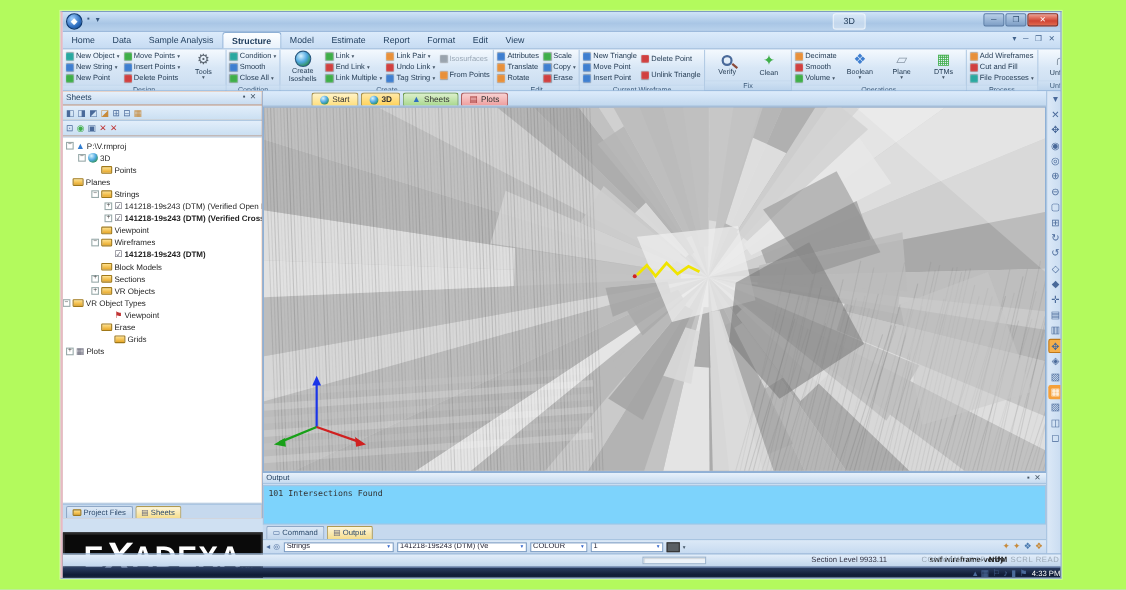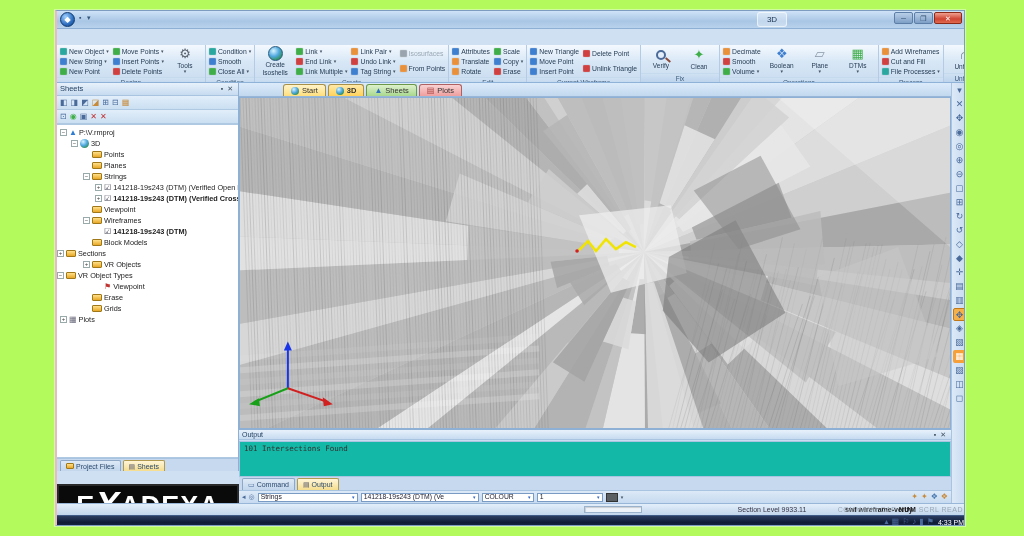--- a/index.html
+++ b/index.html
@@ -112,21 +112,21 @@
   background:radial-gradient(circle at 35% 30%,#d8f4ff,#4fa8e0 45%,#2f8f4f 80%,#14522a); }
 
 #viewport { position:absolute; left:0; top:14px; width:712px; height:332px; background:#c9c9c9; border:1px solid #8fb0d5; }
 #terrain { width:100%; height:100%; display:block; }
 
 
 #out-hdr { position:absolute; left:0; top:346px; width:100%; height:11px;
   background:linear-gradient(#e7f1fb,#c7dbf0); border-top:1px solid #8fb0d5; border-bottom:1px solid #a8c4e0;
   font-size:7px; line-height:10px; padding:0 3px; color:#1e3c5c; display:flex; }
 #out-hdr .sp { flex:1; }
-#out-body { position:absolute; left:0; top:358px; width:100%; height:36px; background:#14b8a6;
+#out-body { position:absolute; left:0; top:358px; width:100%; height:36px; background:#7dd3fc;
   border:1px solid #a8c4e0; font-family:"DejaVu Sans Mono",monospace; font-size:7.5px; color:#333;
   padding:2px 4px; }
 #out-tabs { position:absolute; left:0; top:394px; width:100%; height:13px; background:#c6d9ee;
   display:flex; gap:2px; padding:1px 3px 0; }
 
 
 #controlbar { position:absolute; left:0; top:407px; width:100%; height:13px;
   background:linear-gradient(#dce9f7,#c6daf0); border-top:1px solid #a8c4e0;
   display:flex; align-items:center; gap:3px; padding:0 3px; }
 .cbico { font-size:7px; color:#4a6a9a; }
@@ -169,20 +169,33 @@
     <span class="qat" style="left:22px;">▪</span>
     <span class="qat" style="left:30px;">▾</span>
     <div id="title-chip">3D</div>
     <div class="winbtns">
       <div class="wbtn">─</div>
       <div class="wbtn">❐</div>
       <div class="wbtn close">✕</div>
     </div>
   </div>
 
+  <div id="tabrow">
+    <div class="rtab">Home</div>
+    <div class="rtab">Data</div>
+    <div class="rtab">Sample Analysis</div>
+    <div class="rtab active">Structure</div>
+    <div class="rtab">Model</div>
+    <div class="rtab">Estimate</div>
+    <div class="rtab">Report</div>
+    <div class="rtab">Format</div>
+    <div class="rtab">Edit</div>
+    <div class="rtab">View</div>
+    <div id="mdibtns">▾ ─ ❐ ✕</div>
+  </div>
 
   <div id="ribbon">
 
     <div class="grp">
       <div class="grp-body">
         <div class="col">
           <div class="sbtn">
               <span class="sw c-teal"></span>
               <span>New Object</span>
               <span class="car">▾</span>
@@ -478,21 +491,21 @@
       <div class="trow" style="padding-left:14px">
         <span class="exp">−</span>
         <span class="ball-s"></span>
         <span class="tlbl">3D</span>
       </div>
       <div class="trow" style="padding-left:26px">
         <span class="exp none">+</span>
           <span class="folder"></span>
         <span class="tlbl">Points</span>
       </div>
-      <div class="trow" style="padding-left:26px">
+      <div class="trow" style="">
         <span class="exp none">+</span>
           <span class="folder"></span>
         <span class="tlbl">Planes</span>
       </div>
       <div class="trow" style="padding-left:26px">
         <span class="exp">−</span>
           <span class="folder"></span>
         <span class="tlbl">Strings</span>
       </div>
       <div class="trow" style="padding-left:38px">
@@ -518,21 +531,21 @@
       <div class="trow" style="padding-left:38px">
         <span class="exp none">+</span>
         <span class="ticon" style="color:#445">☑</span>
         <span class="tlbl tb">141218-19s243 (DTM)</span>
       </div>
       <div class="trow" style="padding-left:26px">
         <span class="exp none">+</span>
           <span class="folder"></span>
         <span class="tlbl">Block Models</span>
       </div>
-      <div class="trow" style="">
+      <div class="trow" style="padding-left:26px">
         <span class="exp">+</span>
           <span class="folder"></span>
         <span class="tlbl">Sections</span>
       </div>
       <div class="trow" style="padding-left:26px">
         <span class="exp">+</span>
           <span class="folder"></span>
         <span class="tlbl">VR Objects</span>
       </div>
       <div class="trow" style="">
@@ -543,21 +556,21 @@
       <div class="trow" style="padding-left:38px">
         <span class="exp none">+</span>
         <span class="ticon" style="color:#c03333">⚑</span>
         <span class="tlbl">Viewpoint</span>
       </div>
       <div class="trow" style="padding-left:26px">
         <span class="exp none">+</span>
           <span class="folder"></span>
         <span class="tlbl">Erase</span>
       </div>
-      <div class="trow" style="padding-left:26px">
+      <div class="trow" style="padding-left:38px">
         <span class="exp none">+</span>
           <span class="folder"></span>
         <span class="tlbl">Grids</span>
       </div>
       <div class="trow" style="padding-left:3px">
         <span class="exp">+</span>
         <span class="ticon" style="color:#667">▦</span>
         <span class="tlbl">Plots</span>
       </div>
     </div>

